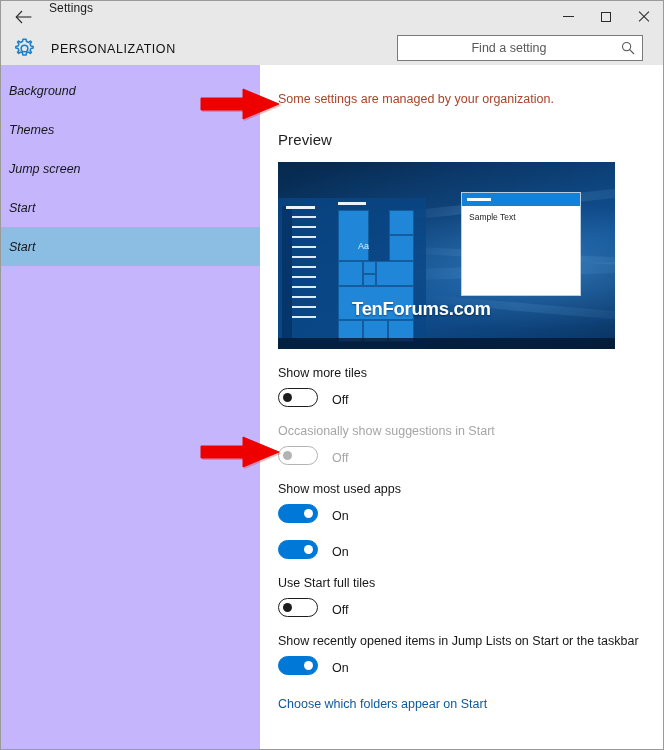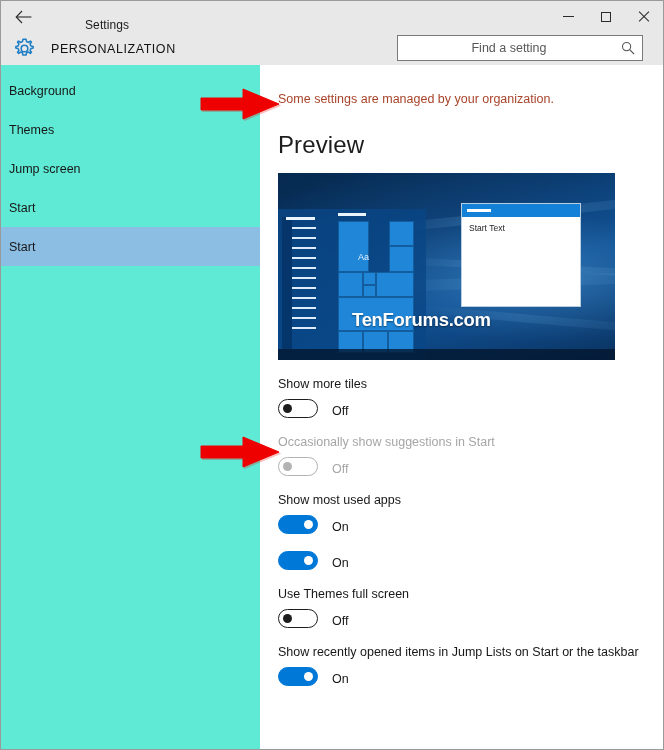--- a/index.html
+++ b/index.html
@@ -25,24 +25,23 @@
     border: 1px solid #9a9a9a;
     box-sizing: border-box;
     overflow: hidden;
   }
 
   
   .titlebar {
     height: 31px;
     background: #e8e8e8;
     display: flex;
-    align-items: flex-end;
+    align-items: flex-start;
     position: relative;
     border-bottom: 0;
-    gap: 36px;
   }
   .back-btn {
     width: 44px;
     height: 31px;
     display: flex;
     align-items: center;
     justify-content: center;
     cursor: default;
   }
   .back-btn svg { display: block; }
@@ -138,24 +137,25 @@
   }
 
   
   .body-split {
     display: flex;
     height: 684px;
     background: #ffffff;
   }
   .sidebar {
     width: 259px;
-    background: #5eead4;
+    background: #c4b5fd;
     padding-top: 6px;
     box-sizing: border-box;
     flex: 0 0 259px;
+    font-style: italic;
   }
   .nav-item {
     height: 39px;
     display: flex;
     align-items: center;
     padding-left: 8px;
     font-size: 12.5px;
     color: #171717;
     cursor: default;
     box-sizing: border-box;
@@ -172,21 +172,21 @@
 
   .org-notice {
     color: #a8442a;
     font-size: 12.5px;
     margin-top: 27px;
     display: inline-block;
     cursor: default;
   }
 
   .preview-heading {
-    font-size: 24px;
+    font-size: 15px;
     color: #1d1d1d;
     font-weight: 400;
     margin-top: 24px;
     letter-spacing: 0.1px;
   }
 
   
   .preview-box {
     margin-top: 14px;
     width: 337px;
@@ -476,21 +476,21 @@
           <div class="pv-tile" style="left:38px; top:51px; width:38px; height:25px;"></div>
           <div class="pv-tile" style="left:25px; top:64px; width:13px; height:12px;"></div>
           <div class="pv-tile" style="left:0; top:76px; width:76px; height:34px;"></div>
           <div class="pv-tile" style="left:0; top:110px; width:25px; height:22px;"></div>
           <div class="pv-tile" style="left:25px; top:110px; width:25px; height:22px;"></div>
           <div class="pv-tile" style="left:50px; top:110px; width:26px; height:22px;"></div>
         </div>
 
         <div class="pv-window">
           <div class="pv-window-title"></div>
-          <div class="pv-window-text">Start Text</div>
+          <div class="pv-window-text">Sample Text</div>
         </div>
 
         <div class="pv-watermark">TenForums.com</div>
 
         <div class="pv-taskbar"></div>
       </div>
 
       
       <div class="setting">
         <span class="setting-label">Show more tiles</span>
@@ -529,40 +529,41 @@
         <div class="toggle-row">
           <div class="switch on">
             <span class="knob"></span>
           </div>
           <span class="toggle-state">On</span>
         </div>
       </div>
 
       
       <div class="setting">
-        <span class="setting-label">Use Themes full screen</span>
+        <span class="setting-label">Use Start full tiles</span>
         <div class="toggle-row">
           <div class="switch">
             <span class="knob"></span>
           </div>
           <span class="toggle-state">Off</span>
         </div>
       </div>
 
       
       <div class="setting">
         <span class="setting-label">Show recently opened items in Jump Lists on Start or the taskbar</span>
         <div class="toggle-row">
           <div class="switch on">
             <span class="knob"></span>
           </div>
           <span class="toggle-state">On</span>
         </div>
       </div>
 
+      <a class="folders-link" href="#">Choose which folders appear on Start</a>
 
     </div>
   </div>
 
   <div class="arrow" style="left:198px; top:86px;">
     <svg width="82" height="34" viewBox="0 0 82 34" aria-hidden="true">
       <g>
         <path d="M2 11 H44 V2 L80 17 L44 32 V23 H2 Z" fill="#ee0000" stroke="#ee0000" stroke-width="1" stroke-linejoin="round" transform="translate(1.5,1.5)" opacity="0.25"></path>
         <path d="M2 11 H44 V2 L80 17 L44 32 V23 H2 Z" fill="#ee0000" stroke="#ee0000" stroke-width="1" stroke-linejoin="round"></path>
       </g>

